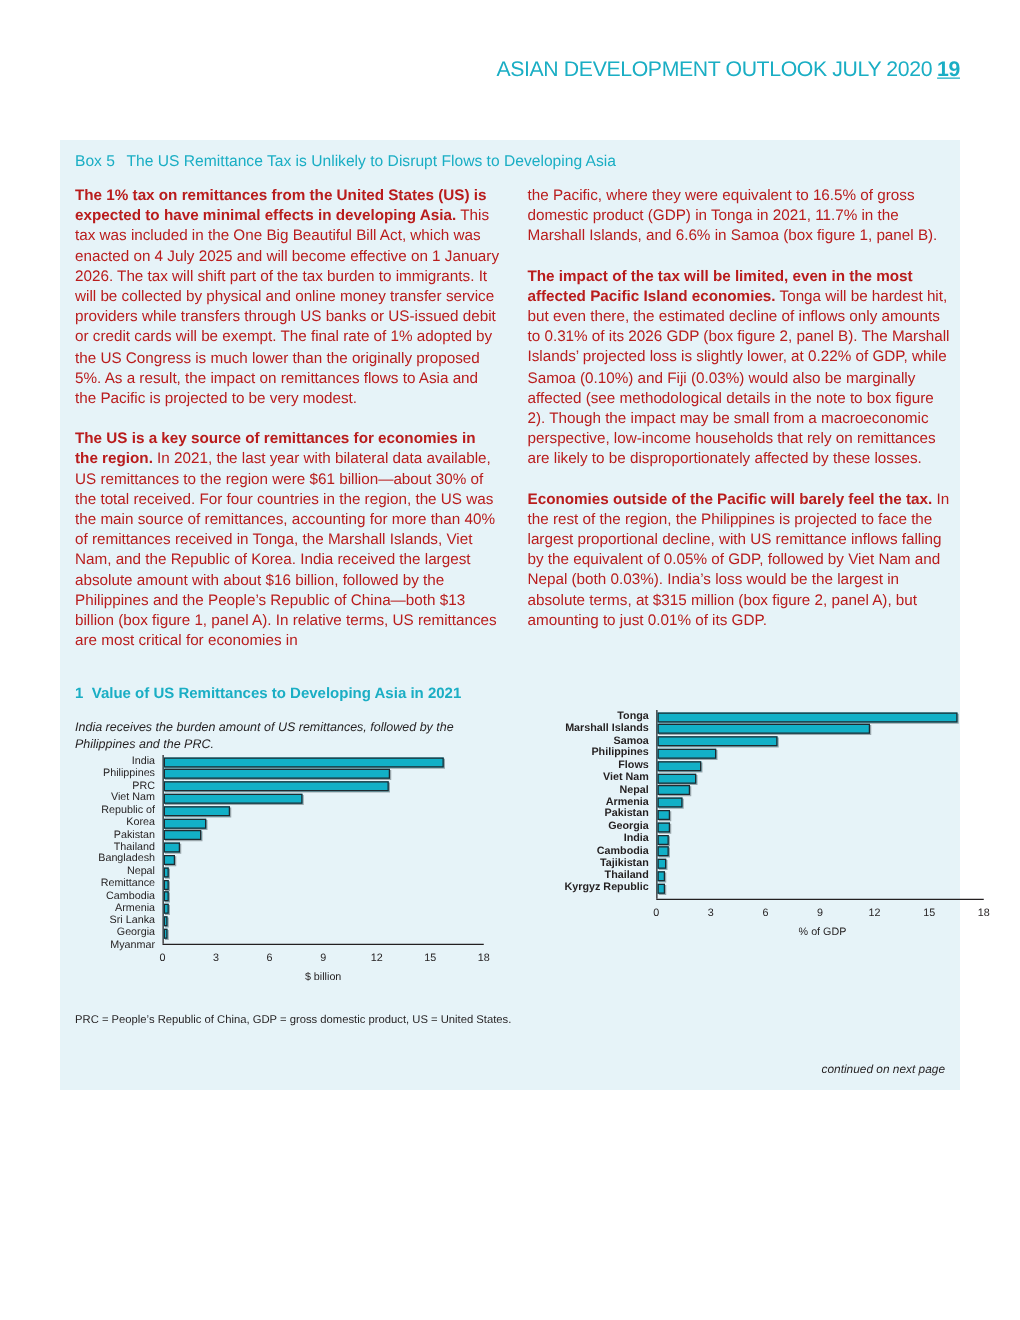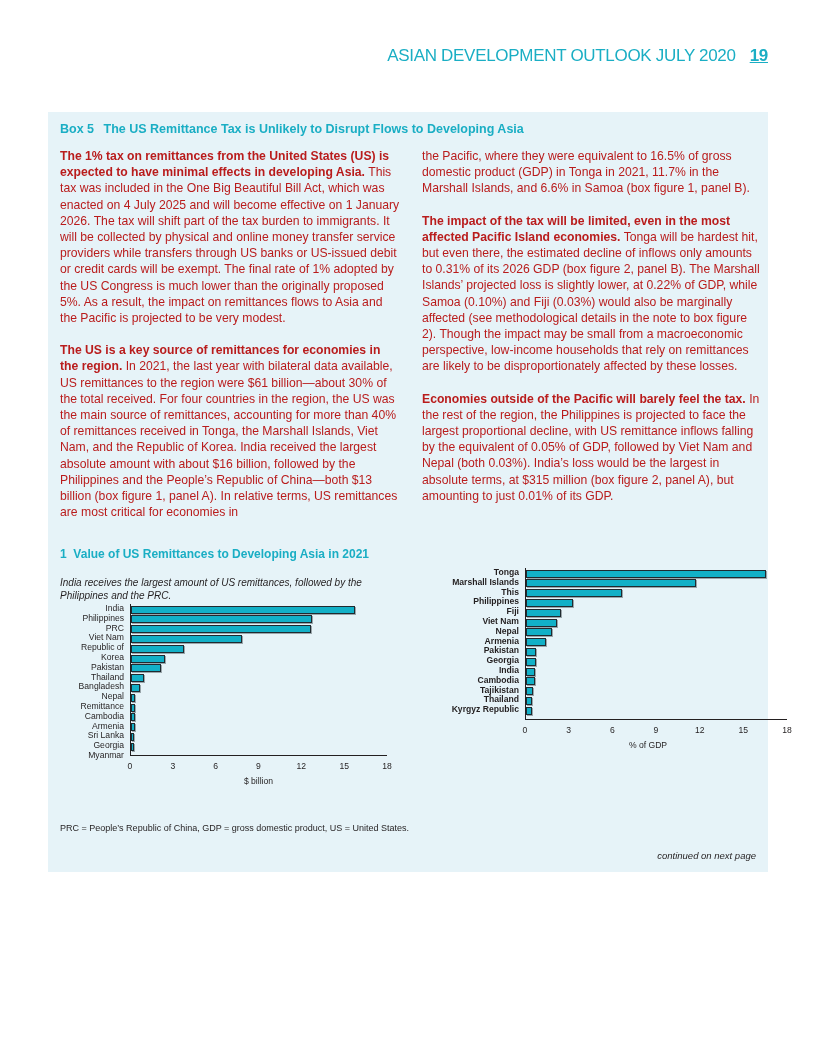--- a/index.html
+++ b/index.html
@@ -1,41 +1,41 @@
 <!DOCTYPE html>
 <html><head>
 <meta charset="utf-8">
 <style>
   html, body { margin: 0; padding: 0; }
   body { width: 816px; height: 1056px; background: #ffffff; position: relative; font-family: "DejaVu Sans", sans-serif; color: #231f20; }
   .running-head { position: absolute; top: 46px; right: 48px; font-family: "Liberation Sans", sans-serif; font-size: 17px; color: #1aaec4; letter-spacing: -0.3px; }
-  .running-head .pg { font-weight: bold; margin-left: 14px; text-decoration: underline; }
+  .running-head .pg { font-weight: bold; margin-left: 4px; text-decoration: underline; }
   .box { position: absolute; left: 48px; top: 112px; width: 720px; height: 760px; background: #e6f3f8; }
-  .box-title { position: absolute; left: 12px; top: 10px; font-family: "Liberation Sans", sans-serif; font-weight: bold; font-size: 12.5px; color: #1aaec4; }
+  .box-title { position: absolute; left: 12px; top: 10px; font-family: "Liberation Sans", sans-serif; font-weight: normal; font-size: 12.5px; color: #1aaec4; }
   .box-title .num { margin-right: 6px; }
   .col { position: absolute; top: 36px; width: 342px; font-family: "Liberation Sans", sans-serif; font-size: 12.2px; line-height: 16.2px; color: #b91c1c; }
   .col.left { left: 12px; }
   .col.right { left: 374px; }
   .col p { margin: 0 0 16px 0; }
   .col b { font-weight: bold; }
   .fig-title { position: absolute; left: 12px; top: 435px; font-family: "Liberation Sans", sans-serif; font-weight: bold; font-size: 12px; color: #1aaec4; }
   .panel { position: absolute; top: 456px; width: 345px; }
   .panel.a { left: 12px; }
   .panel.b { left: 378px; }
   .panel-title { font-family: "Liberation Sans", sans-serif; font-weight: bold; font-size: 10.5px; color: #1aaec4; }
   .panel-sub { margin-top: 8px; font-family: "Liberation Sans", sans-serif; font-style: italic; font-size: 10px; line-height: 13px; color: #231f20; height: 28px; }
   .chart { position: relative; height: 180px; }
   .chart .labels { position: absolute; top: 0; font-family: "Liberation Sans", sans-serif; font-size: 8.6px; line-height: 9.8px; text-align: right; color: #231f20; }
   .chart .plot { position: absolute; top: 0; }
   .chart .yaxis { position: absolute; left: 0; top: 0; width: 1px; background: #231f20; }
   .chart .xaxis { position: absolute; left: 0; height: 1px; background: #231f20; }
   .chart .bar { position: absolute; left: 1px; height: 6px; background: #12b0c7; border: 1px solid #1f2a30; box-shadow: 1px 1px 0 #9aa6ab; }
   .chart .tick { position: absolute; font-family: "Liberation Sans", sans-serif; font-size: 8.6px; color: #231f20; transform: translateX(-50%); }
   .chart .xlabel { position: absolute; font-family: "Liberation Sans", sans-serif; font-size: 8.6px; color: #231f20; transform: translateX(-50%); }
-  .notes { position: absolute; left: 12px; top: 695px; font-family: "Liberation Sans", sans-serif; font-size: 9px; line-height: 16px; color: #231f20; margin-top: 13px; }
+  .notes { position: absolute; left: 12px; top: 695px; font-family: "Liberation Sans", sans-serif; font-size: 9px; line-height: 16px; color: #231f20; }
   .continued { position: absolute; right: 12px; top: 738px; font-family: "Liberation Sans", sans-serif; font-style: italic; font-size: 9.5px; color: #231f20; }
 </style>
 </head>
 <body>
 
 <div class="running-head">
   <span>ASIAN DEVELOPMENT OUTLOOK JULY 2020</span><span class="pg">19</span>
 </div>
 
 <div class="box">
@@ -54,21 +54,21 @@
     <p><b>The impact of the tax will be limited, even in the most affected Pacific Island economies.</b> <span>Tonga will be hardest hit, but even there, the estimated decline of inflows only amounts to 0.31% of its 2026 GDP (box figure 2, panel B). The Marshall Islands’ projected loss is slightly lower, at 0.22% of GDP, while Samoa (0.10%) and Fiji (0.03%) would also be marginally affected (see methodological details in the note to box figure 2). Though the impact may be small from a macroeconomic perspective, low-income households that rely on remittances are likely to be disproportionately affected by these losses.</span></p>
     <p><b>Economies outside of the Pacific will barely feel the tax.</b> <span>In the rest of the region, the Philippines is projected to face the largest proportional decline, with US remittance inflows falling by the equivalent of 0.05% of GDP, followed by Viet Nam and Nepal (both 0.03%). India’s loss would be the largest in absolute terms, at $315 million (box figure 2, panel A), but amounting to just 0.01% of its GDP.</span></p>
   </div>
 
   <div class="fig-title">
     <span>1</span>&nbsp;
     <span>Value of US Remittances to Developing Asia in 2021</span>
   </div>
 
   <div class="panel a">
-    <div class="panel-sub">India receives the largest amount of US remittances, followed by the Philippines and the PRC.</div>
+    <div class="panel-sub">India receives the burden amount of US remittances, followed by the Philippines and the PRC.</div>
     <div class="chart" id="chart-a">
         <div class="labels" style="left: 0px; width: 64px;">
           <div>India</div>
           <div>Philippines</div>
           <div>PRC</div>
           <div>Viet Nam</div>
           <div>Republic of Korea</div>
           <div>Pakistan</div>
           <div>Thailand</div>
           <div>Bangladesh</div>
@@ -108,23 +108,23 @@
           <div class="xlabel" style="left: 128.5px; top: 172px;">$ billion</div>
         </div>
       </div>
   </div>
 
   <div class="panel b">
     <div class="chart" id="chart-b">
         <div class="labels" style="left: 0px; width: 93px; font-weight: bold;">
           <div>Tonga</div>
           <div>Marshall Islands</div>
-          <div>This</div>
+          <div>Samoa</div>
           <div>Philippines</div>
-          <div>Fiji</div>
+          <div>Flows</div>
           <div>Viet Nam</div>
           <div>Nepal</div>
           <div>Armenia</div>
           <div>Pakistan</div>
           <div>Georgia</div>
           <div>India</div>
           <div>Cambodia</div>
           <div>Tajikistan</div>
           <div>Thailand</div>
           <div>Kyrgyz Republic</div>
@@ -147,21 +147,21 @@
           <div class="bar" style="top: 119.1px; width: 5.27778px; background: rgb(18, 176, 199);"></div>
           <div class="bar" style="top: 128.9px; width: 3.82222px; background: rgb(18, 176, 199);"></div>
           <div class="bar" style="top: 138.7px; width: 3.82222px; background: rgb(18, 176, 199);"></div>
           <div class="tick" style="left: 0px; top: 157px;">0</div>
           <div class="tick" style="left: 43.6667px; top: 157px;">3</div>
           <div class="tick" style="left: 87.3333px; top: 157px;">6</div>
           <div class="tick" style="left: 131px; top: 157px;">9</div>
           <div class="tick" style="left: 174.667px; top: 157px;">12</div>
           <div class="tick" style="left: 218.333px; top: 157px;">15</div>
           <div class="tick" style="left: 262px; top: 157px;">18</div>
-          <div class="xlabel" style="left: 123px; top: 172px;">% of GDP</div>
+          <div class="xlabel" style="left: 133px; top: 172px;">% of GDP</div>
         </div>
       </div>
   </div>
 
   <div class="notes">
     <div>PRC = People’s Republic of China, GDP = gross domestic product, US = United States.</div>
   </div>
 
   <div class="continued">continued on next page</div>
 </div>

